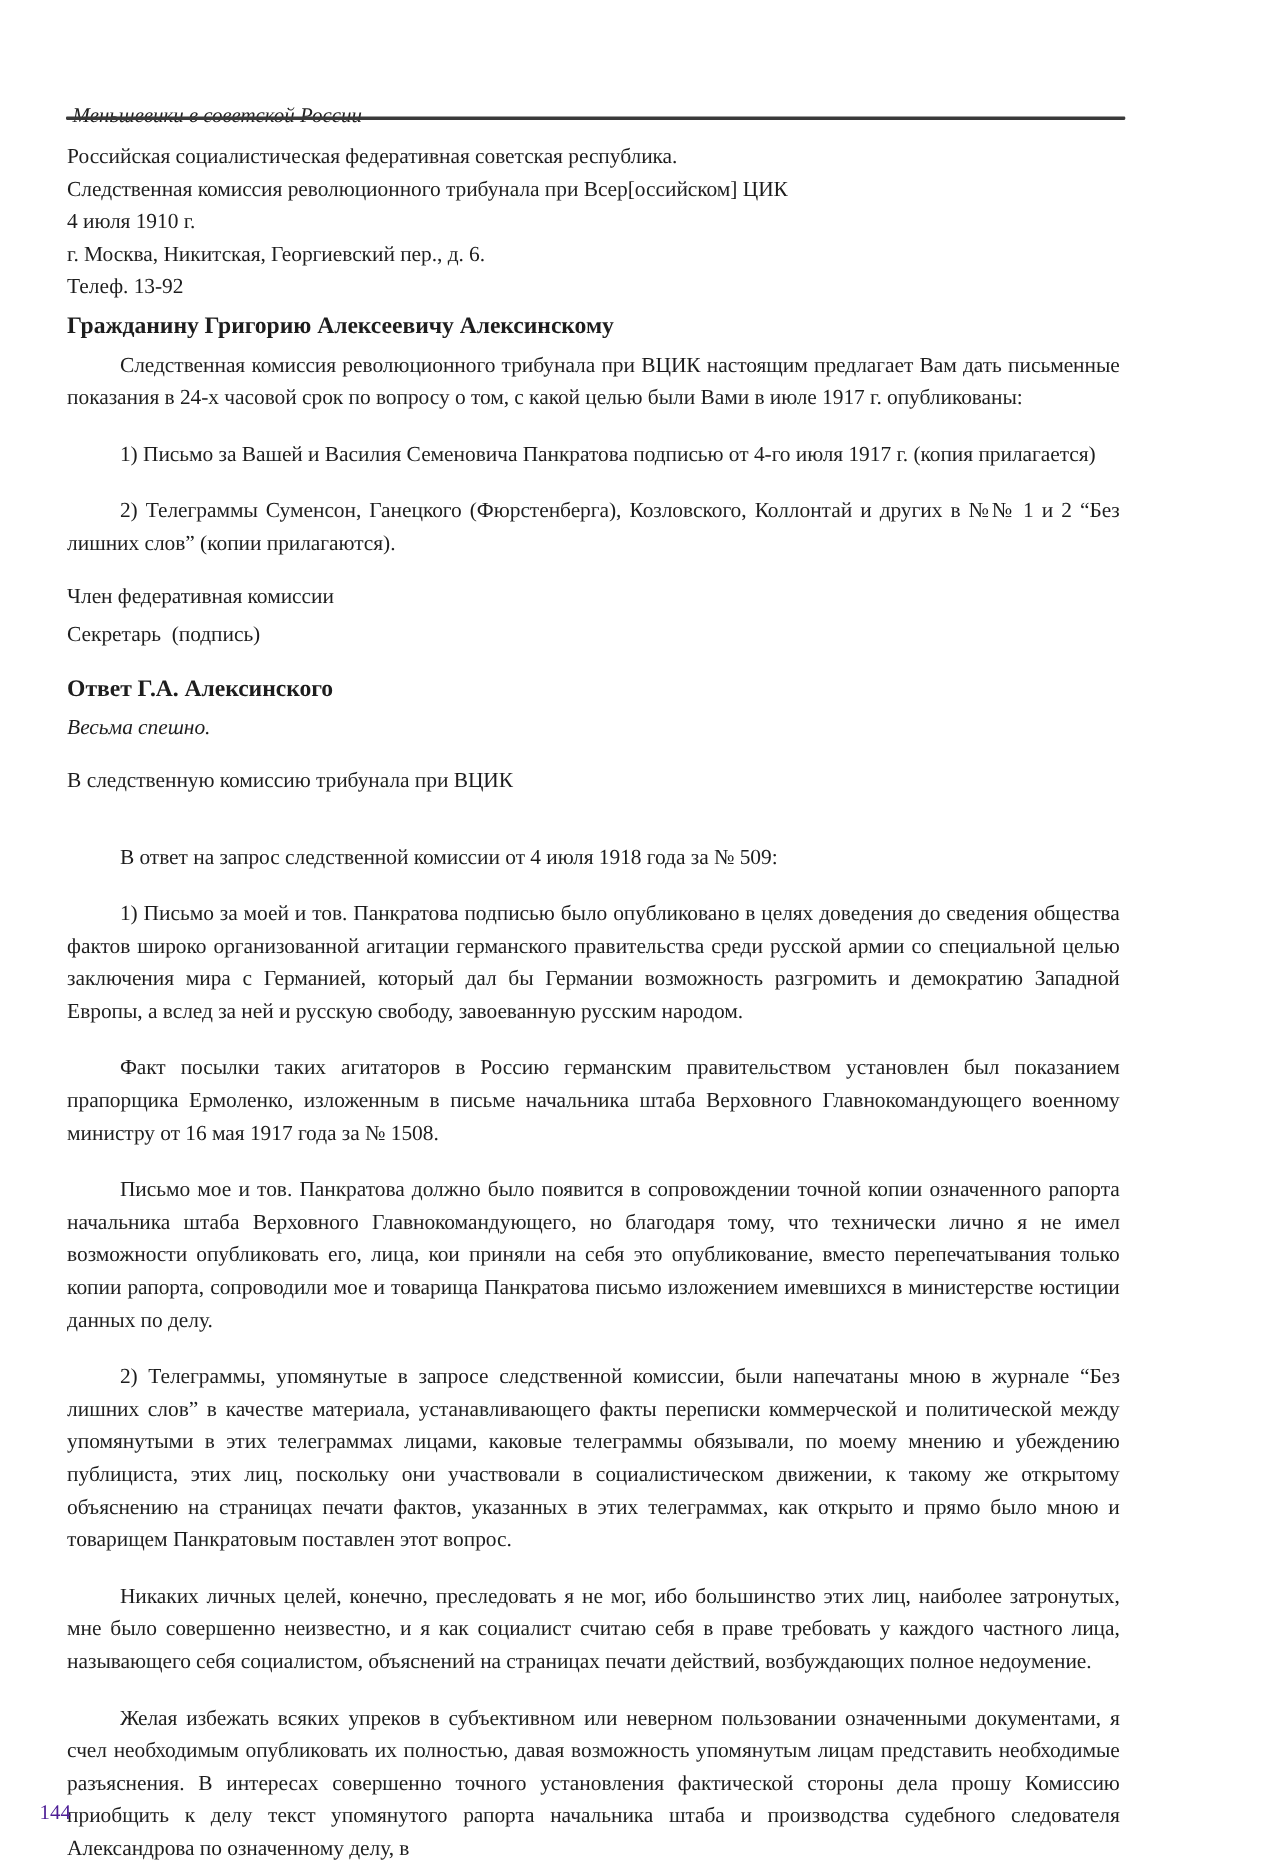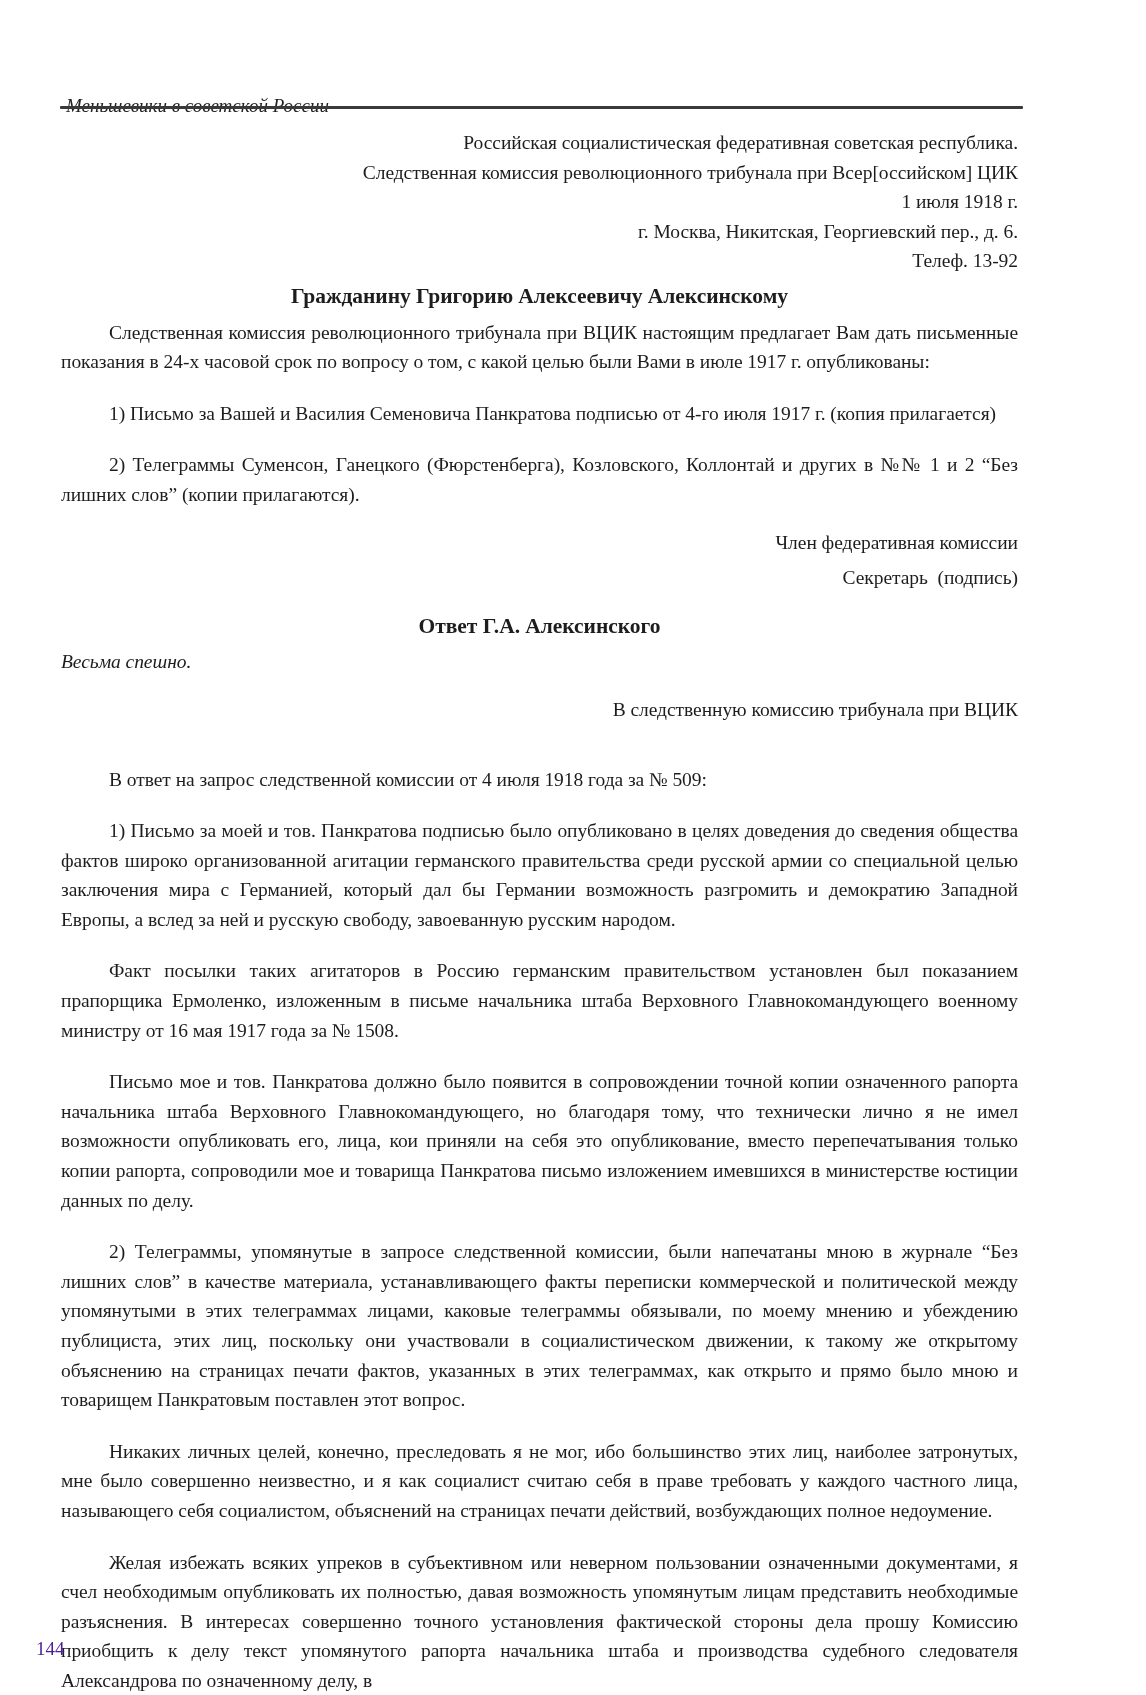--- a/index.html
+++ b/index.html
@@ -17,23 +17,23 @@
   }
   .rule {
     position: absolute; left: 60px; top: 106px; width: 963px; height: 3px;
     background: #3a3a3a; border-radius: 1px;
   }
   .column {
     position: absolute; left: 61px; top: 128px; width: 957px;
     font-size: 19.5px; line-height: 29.6px; text-align: justify;
     letter-spacing: -0.05px;
   }
-  .right { text-align: right; }
+  .right { }
   .heading {
-    font-weight: bold; font-size: 21.5px; text-align: center; margin: 6px 0 6px 0;
+    font-weight: bold; font-size: 21.5px; text-align: left; margin: 6px 0 6px 0;
   }
   p { margin: 0; }
   .para { text-indent: 48px; margin-top: 22px; }
   .para.first { margin-top: 6px; }
   .italic { font-style: italic; }
   .gap-m { height: 18px; }
   .page-number {
     position: absolute; left: 36px; top: 1638px; font-size: 19px; color: #4c1d95;
   }
 </style>
@@ -42,21 +42,21 @@
 
 <div class="ghost" style="left:400px; top:58px;">&nbsp;</div>
 
 <div class="running-head">Меньшевики в советской России</div>
 <div class="rule"></div>
 
 <div class="column">
   <div>
     <p class="right">Российская социалистическая федеративная советская республика.</p>
     <p class="right">Следственная комиссия революционного трибунала при Всер[оссийском] ЦИК</p>
-    <p class="right">1 июля 1918 г.</p>
+    <p class="right">4 июля 1910 г.</p>
     <p class="right">г. Москва, Никитская, Георгиевский пер., д. 6.</p>
     <p class="right">Телеф. 13-92</p>
   </div>
 
   <div class="heading">Гражданину Григорию Алексеевичу Алексинскому</div>
 
   <p class="para first">Следственная комиссия революционного трибунала при ВЦИК настоящим предлагает Вам дать письменные показания в 24-х часовой срок по вопросу о том, с какой целью были Вами в июле 1917 г. опубликованы:</p>
   <p class="para">1) Письмо за Вашей и Василия Семеновича Панкратова подписью от 4-го июля 1917 г. (копия прилагается)</p>
   <p class="para">2) Телеграммы Суменсон, Ганецкого (Фюрстенберга), Козловского, Коллонтай и других в №№ 1 и 2 “Без лишних слов” (копии прилагаются).</p>
 

